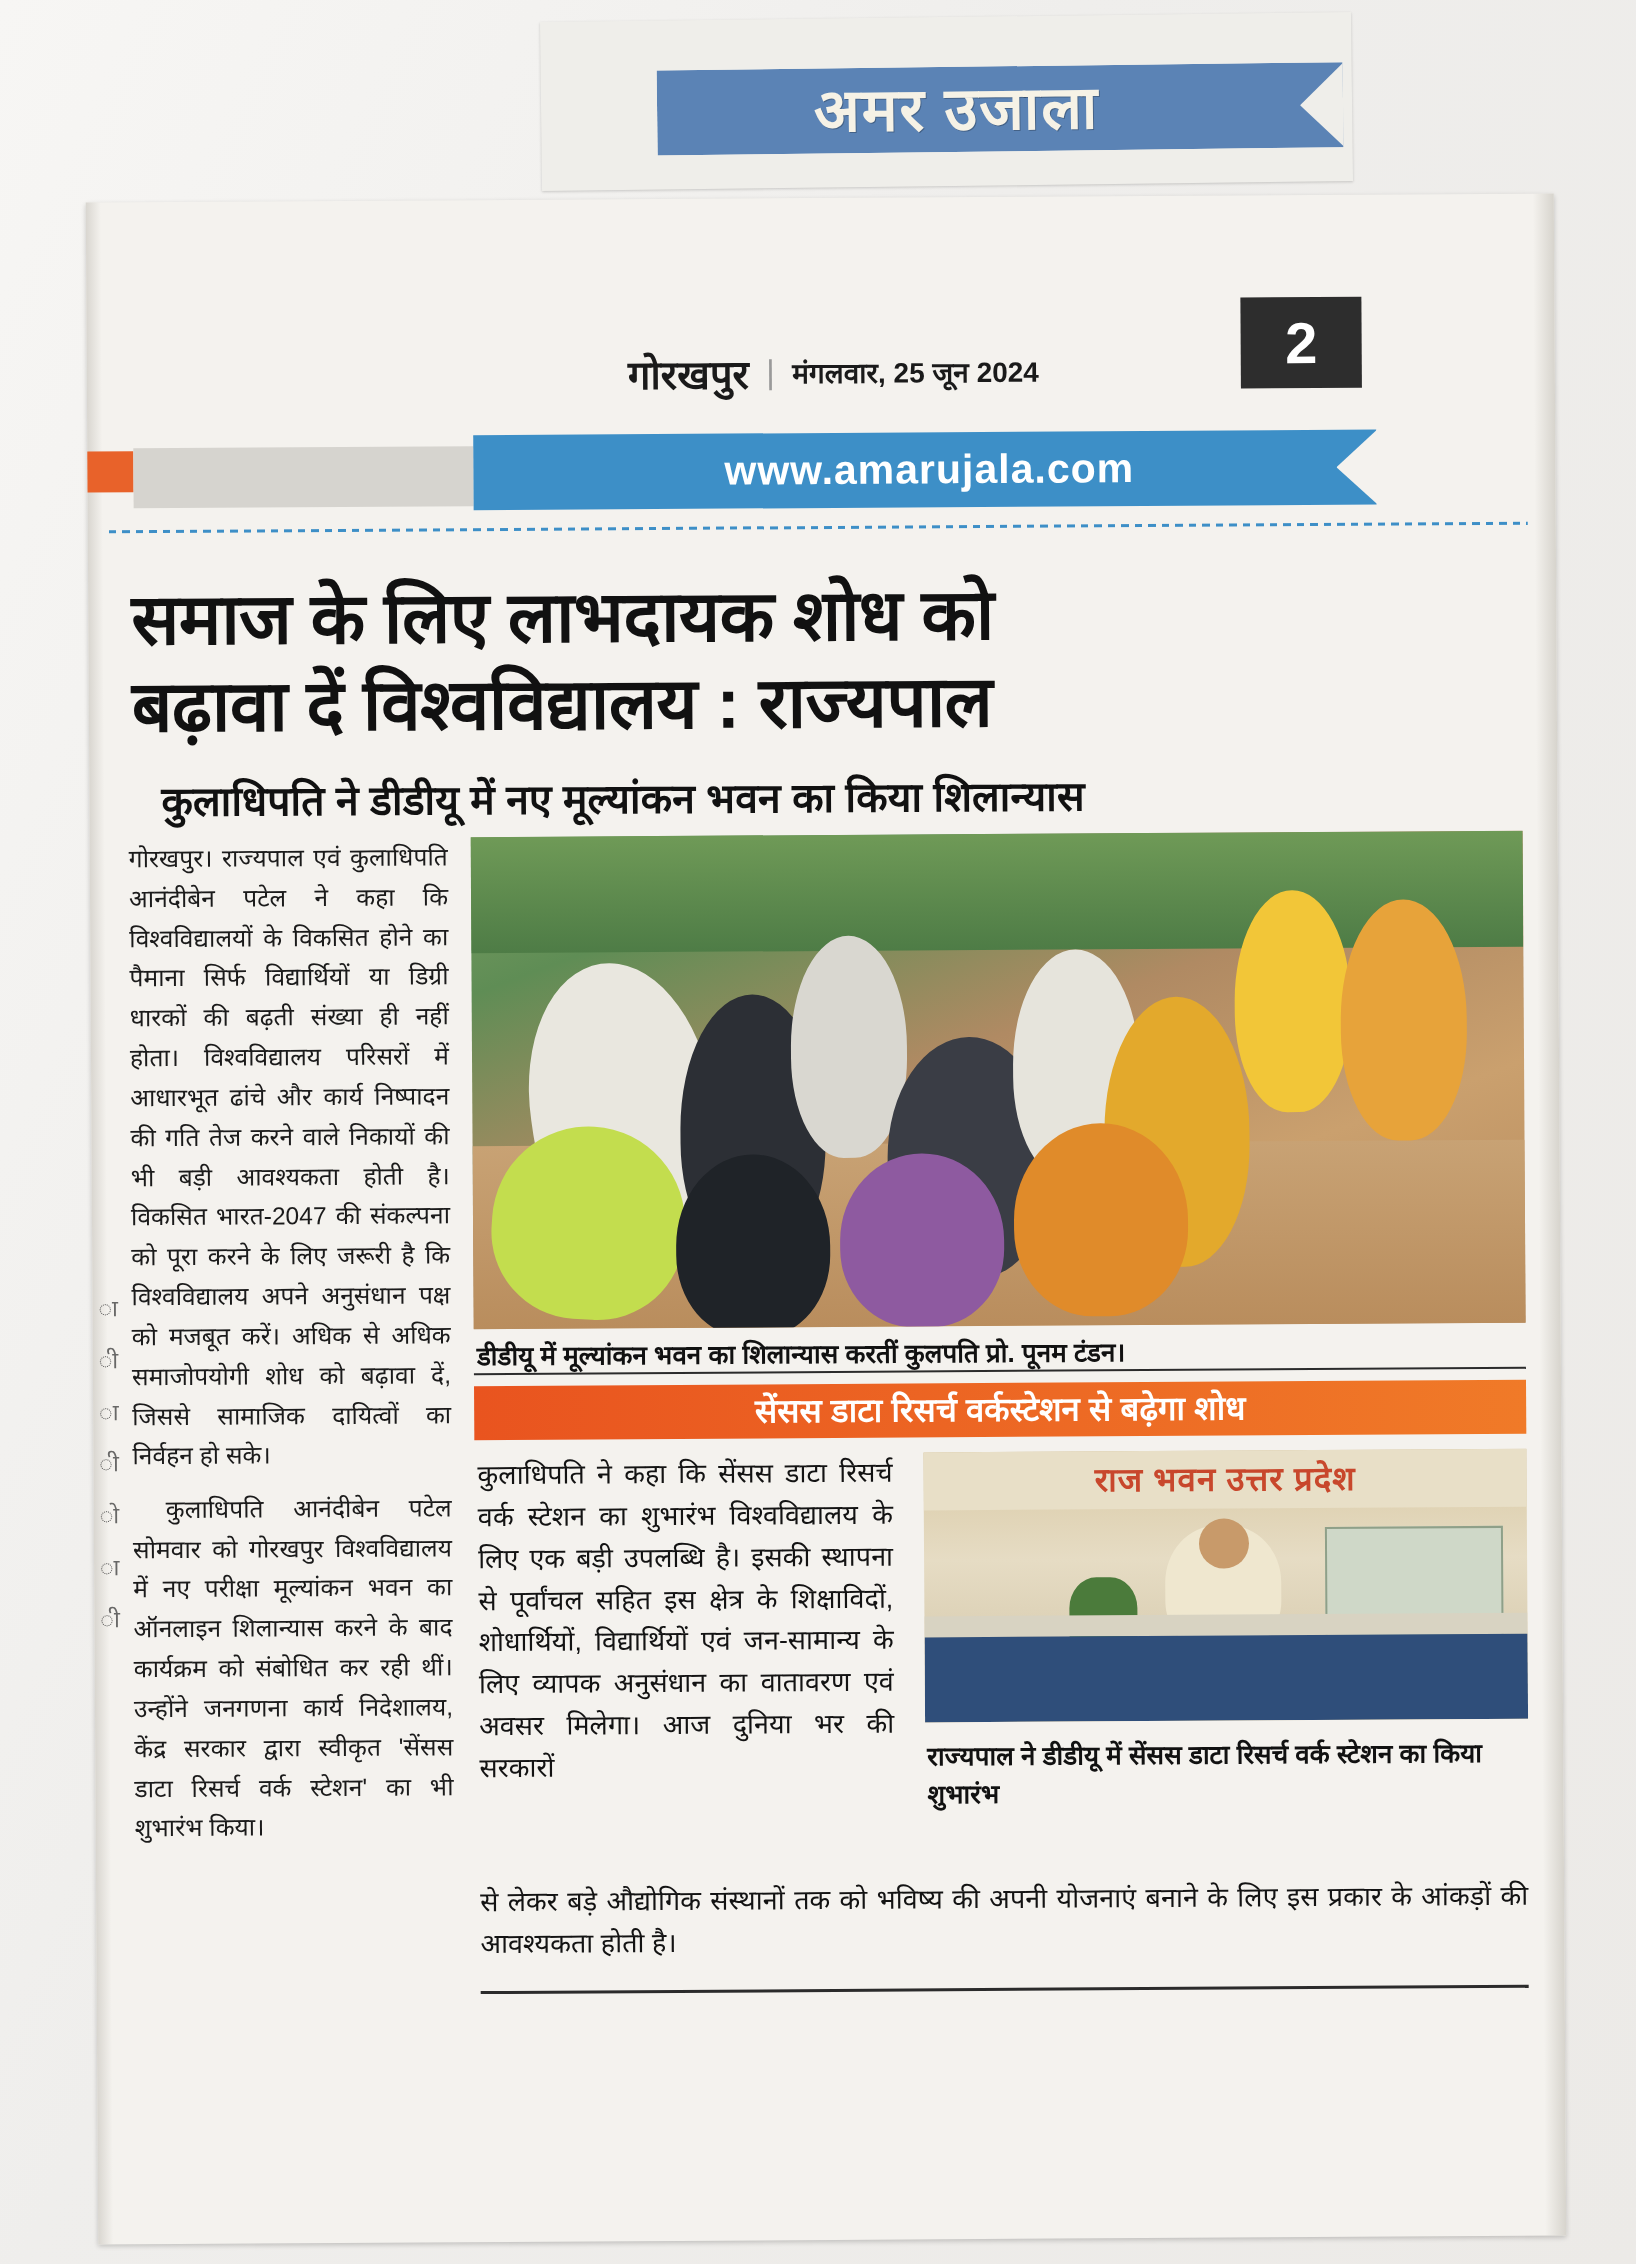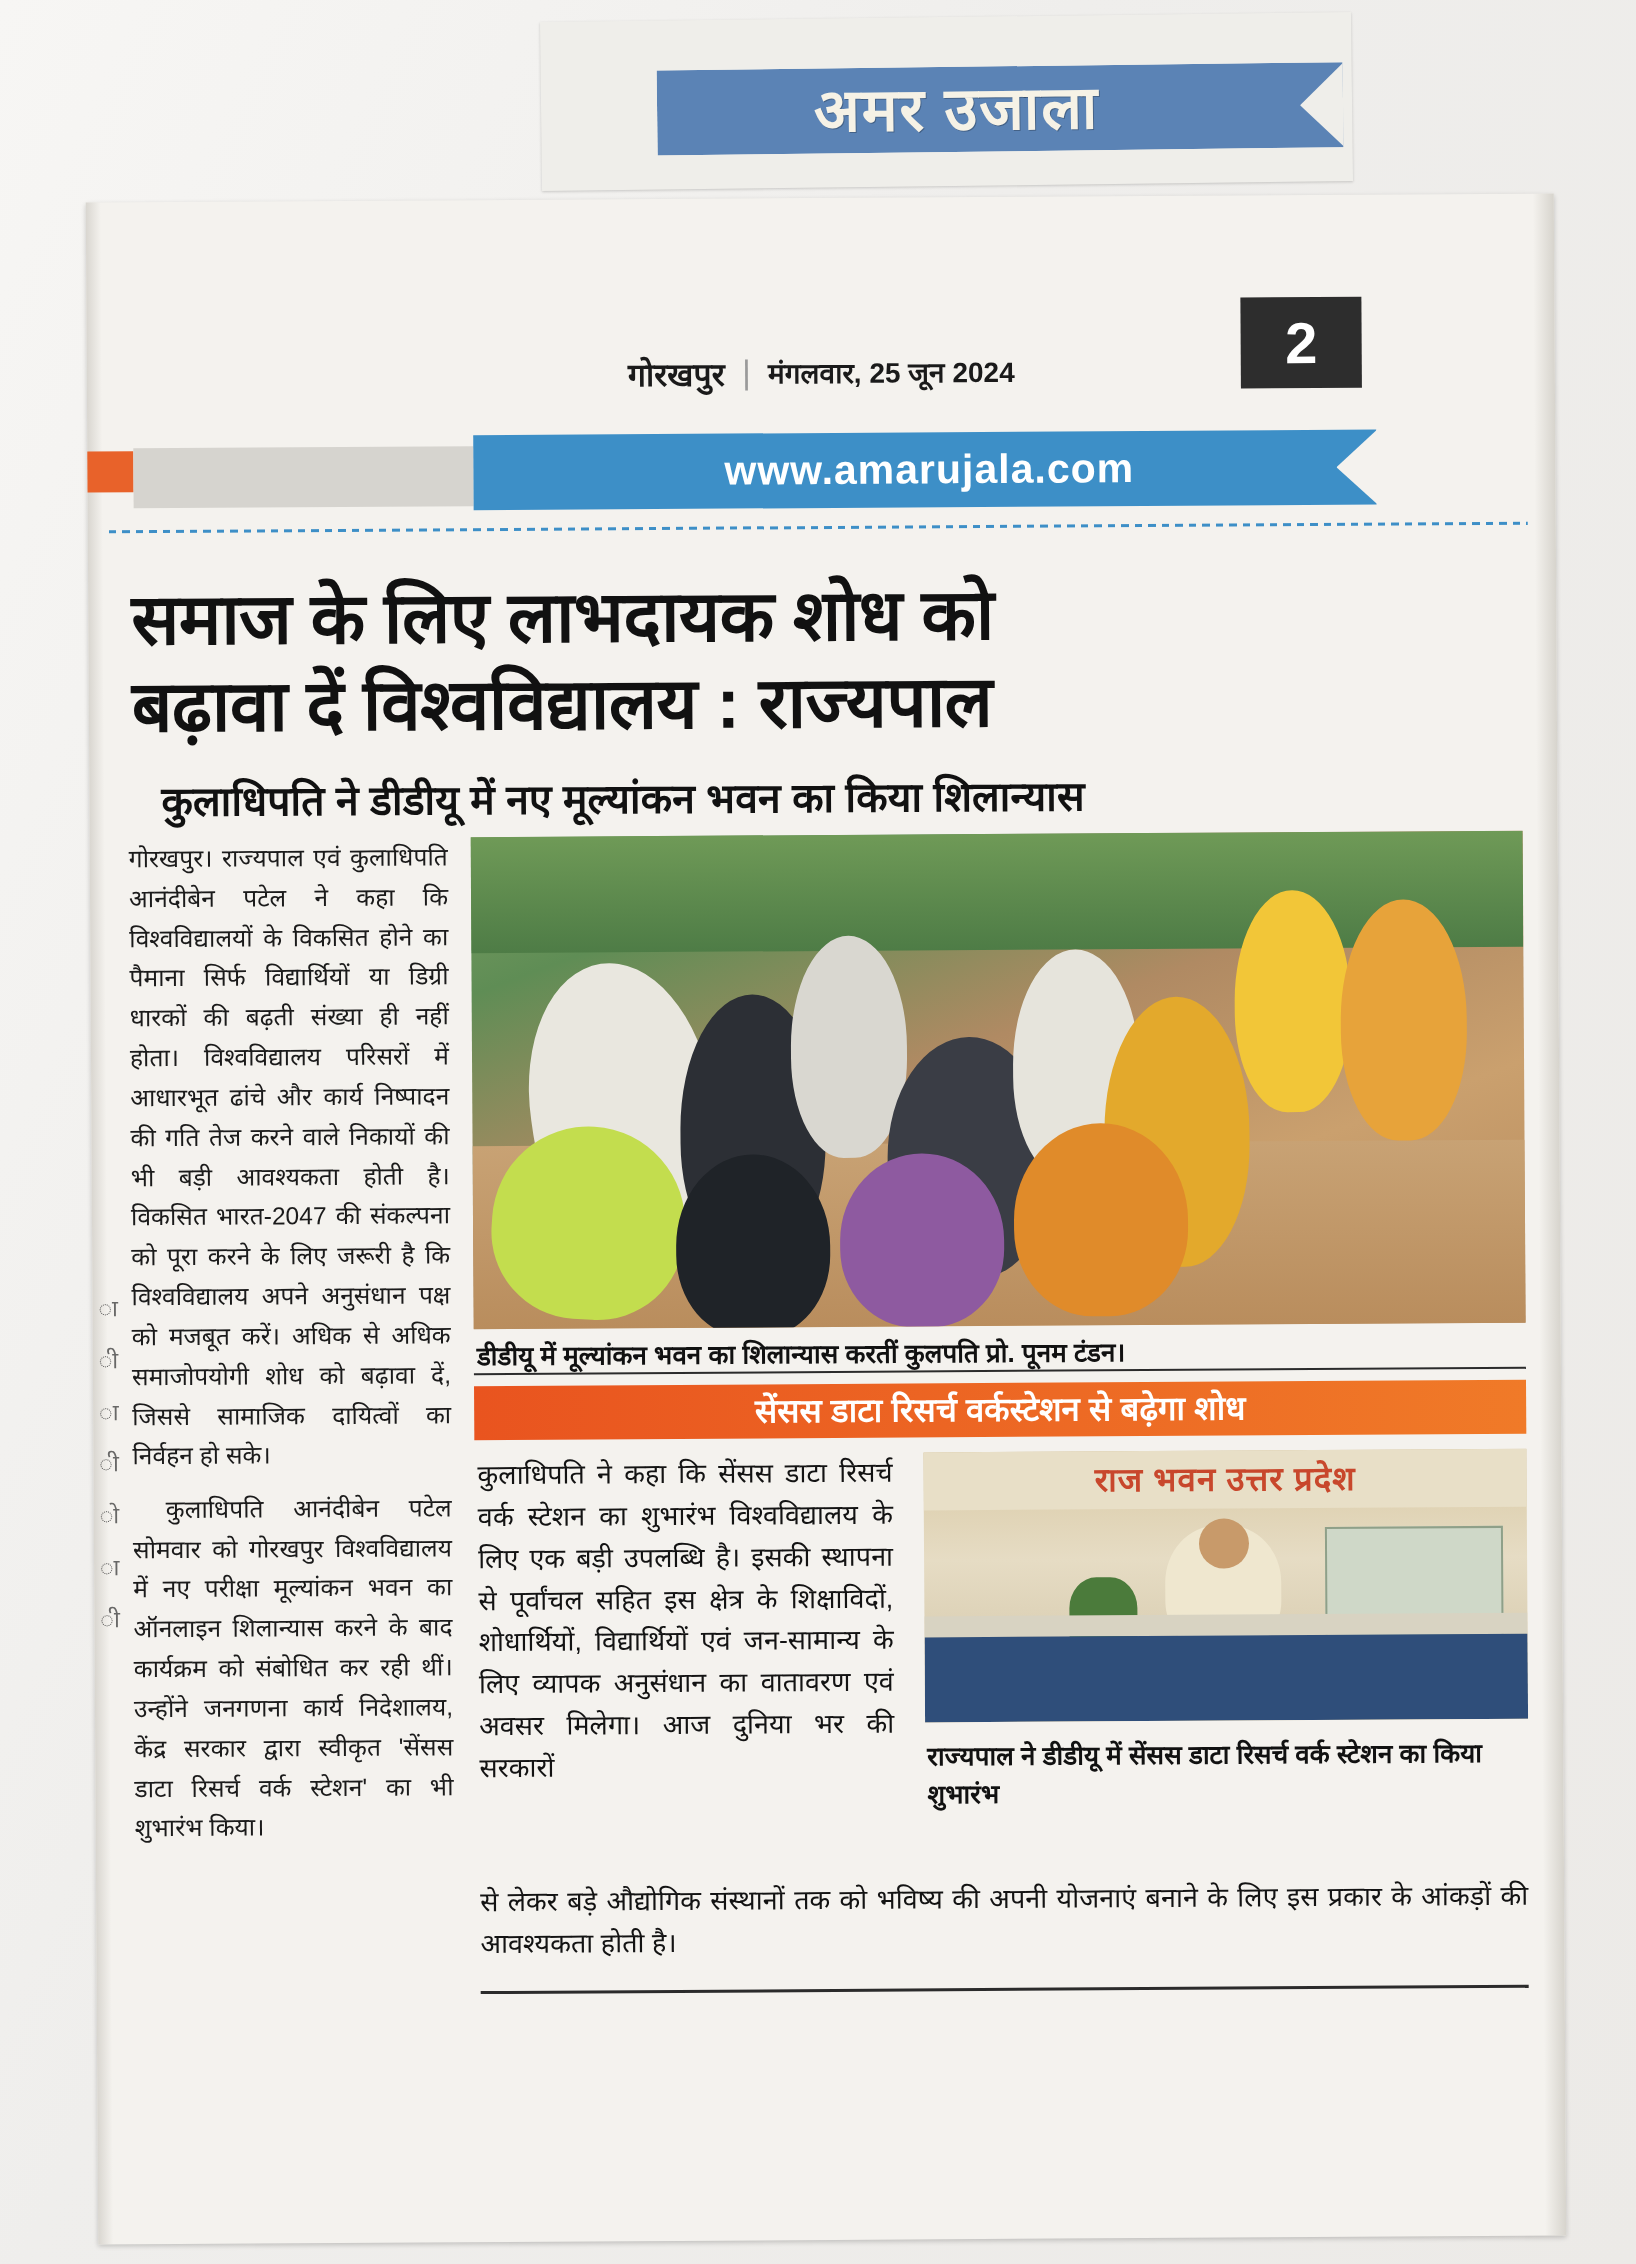--- a/index.html
+++ b/index.html
@@ -61,21 +61,21 @@
     content:"";position:absolute;right:0;top:0;width:21px;height:100%;
     background:linear-gradient(270deg,#d7d4cd,rgba(215,212,205,0));
   }
 
   
   .hdr-row{
     position:absolute;left:541px;top:145px;width:811px;height:58px;
     display:flex;align-items:center;gap:17.4px;
     font-size:29px;font-weight:bold;color:#1a1a1a;
   }
-  .hdr-city{font-size:32px;}
+  .hdr-city{font-size:40px;}
   .hdr-sep{color:#9a9a9a;font-weight:normal;font-size:33px;}
   .hdr-date{font-size:28px;}
   .page-num{
     position:absolute;left:1154px;top:102px;width:121px;height:91px;
     background:#2d2d2d;color:#fff;
     font-size:58px;font-weight:bold;
     display:flex;align-items:center;justify-content:center;
   }
   
   .url-band{

